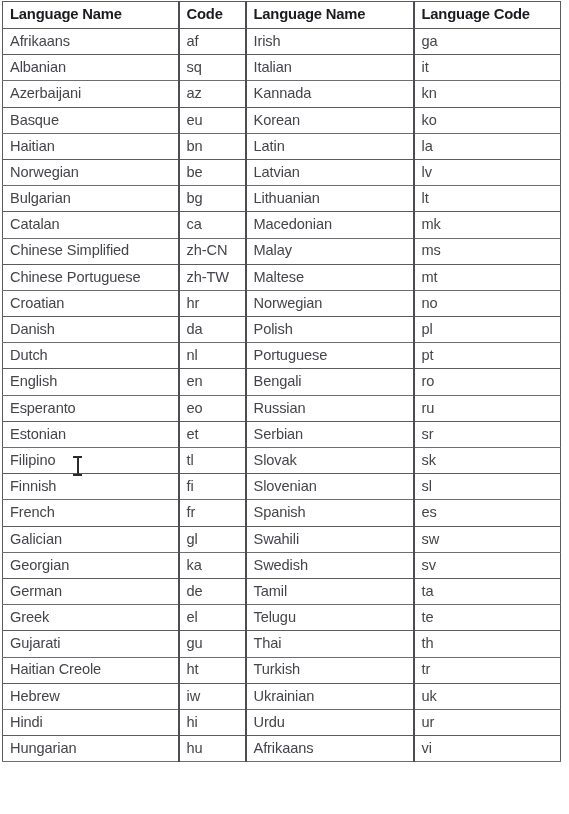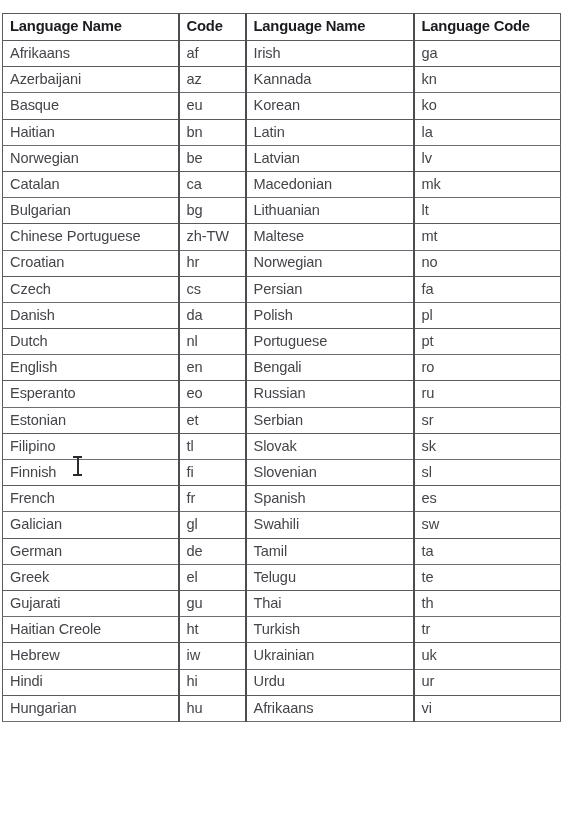--- a/index.html
+++ b/index.html
@@ -24,21 +24,20 @@
 
   
   #lang-table {
     position: absolute;
     left: 2px;
     top: 1px;
     width: 558px;
     border-collapse: collapse;
     table-layout: fixed;
     background: #ffffff;
-    margin-top: 12px;
   }
 
   #lang-table col.c-name-l  { width: 176px; }
   #lang-table col.c-code-l  { width:  67px; }
   #lang-table col.c-name-r  { width: 168px; }
   #lang-table col.c-code-r  { width: 147px; }
 
   #lang-table td,
   #lang-table th {
     height: 25.2px;
@@ -132,20 +131,26 @@
       </tr>
     </thead>
     <tbody id="table-body">
         <tr>
           <td>Afrikaans</td>
           <td class="sep-strong">af</td>
           <td class="sep-strong">Irish</td>
           <td class="sep-strong">ga</td>
         </tr>
         <tr>
+          <td>Albanian</td>
+          <td class="sep-strong">sq</td>
+          <td class="sep-strong">Italian</td>
+          <td class="sep-strong">it</td>
+        </tr>
+        <tr>
           <td>Azerbaijani</td>
           <td class="sep-strong">az</td>
           <td class="sep-strong">Kannada</td>
           <td class="sep-strong">kn</td>
         </tr>
         <tr>
           <td>Basque</td>
           <td class="sep-strong">eu</td>
           <td class="sep-strong">Korean</td>
           <td class="sep-strong">ko</td>
@@ -156,50 +161,50 @@
           <td class="sep-strong">Latin</td>
           <td class="sep-strong">la</td>
         </tr>
         <tr>
           <td>Norwegian</td>
           <td class="sep-strong">be</td>
           <td class="sep-strong">Latvian</td>
           <td class="sep-strong">lv</td>
         </tr>
         <tr>
+          <td>Bulgarian</td>
+          <td class="sep-strong">bg</td>
+          <td class="sep-strong">Lithuanian</td>
+          <td class="sep-strong">lt</td>
+        </tr>
+        <tr>
           <td>Catalan</td>
           <td class="sep-strong">ca</td>
           <td class="sep-strong">Macedonian</td>
           <td class="sep-strong">mk</td>
         </tr>
         <tr>
-          <td>Bulgarian</td>
-          <td class="sep-strong">bg</td>
-          <td class="sep-strong">Lithuanian</td>
-          <td class="sep-strong">lt</td>
+          <td>Chinese Simplified</td>
+          <td class="sep-strong">zh-CN</td>
+          <td class="sep-strong">Malay</td>
+          <td class="sep-strong">ms</td>
         </tr>
         <tr>
           <td>Chinese Portuguese</td>
           <td class="sep-strong">zh-TW</td>
           <td class="sep-strong">Maltese</td>
           <td class="sep-strong">mt</td>
         </tr>
         <tr>
           <td>Croatian</td>
           <td class="sep-strong">hr</td>
           <td class="sep-strong">Norwegian</td>
           <td class="sep-strong">no</td>
         </tr>
         <tr>
-          <td>Czech</td>
-          <td class="sep-strong">cs</td>
-          <td class="sep-strong">Persian</td>
-          <td class="sep-strong">fa</td>
-        </tr>
-        <tr>
           <td>Danish</td>
           <td class="sep-strong">da</td>
           <td class="sep-strong">Polish</td>
           <td class="sep-strong">pl</td>
         </tr>
         <tr>
           <td>Dutch</td>
           <td class="sep-strong">nl</td>
           <td class="sep-strong">Portuguese</td>
           <td class="sep-strong">pt</td>
@@ -238,20 +243,26 @@
           <td>French</td>
           <td class="sep-strong">fr</td>
           <td class="sep-strong">Spanish</td>
           <td class="sep-strong">es</td>
         </tr>
         <tr>
           <td>Galician</td>
           <td class="sep-strong">gl</td>
           <td class="sep-strong">Swahili</td>
           <td class="sep-strong">sw</td>
+        </tr>
+        <tr>
+          <td>Georgian</td>
+          <td class="sep-strong">ka</td>
+          <td class="sep-strong">Swedish</td>
+          <td class="sep-strong">sv</td>
         </tr>
         <tr>
           <td>German</td>
           <td class="sep-strong">de</td>
           <td class="sep-strong">Tamil</td>
           <td class="sep-strong">ta</td>
         </tr>
         <tr>
           <td>Greek</td>
           <td class="sep-strong">el</td>

